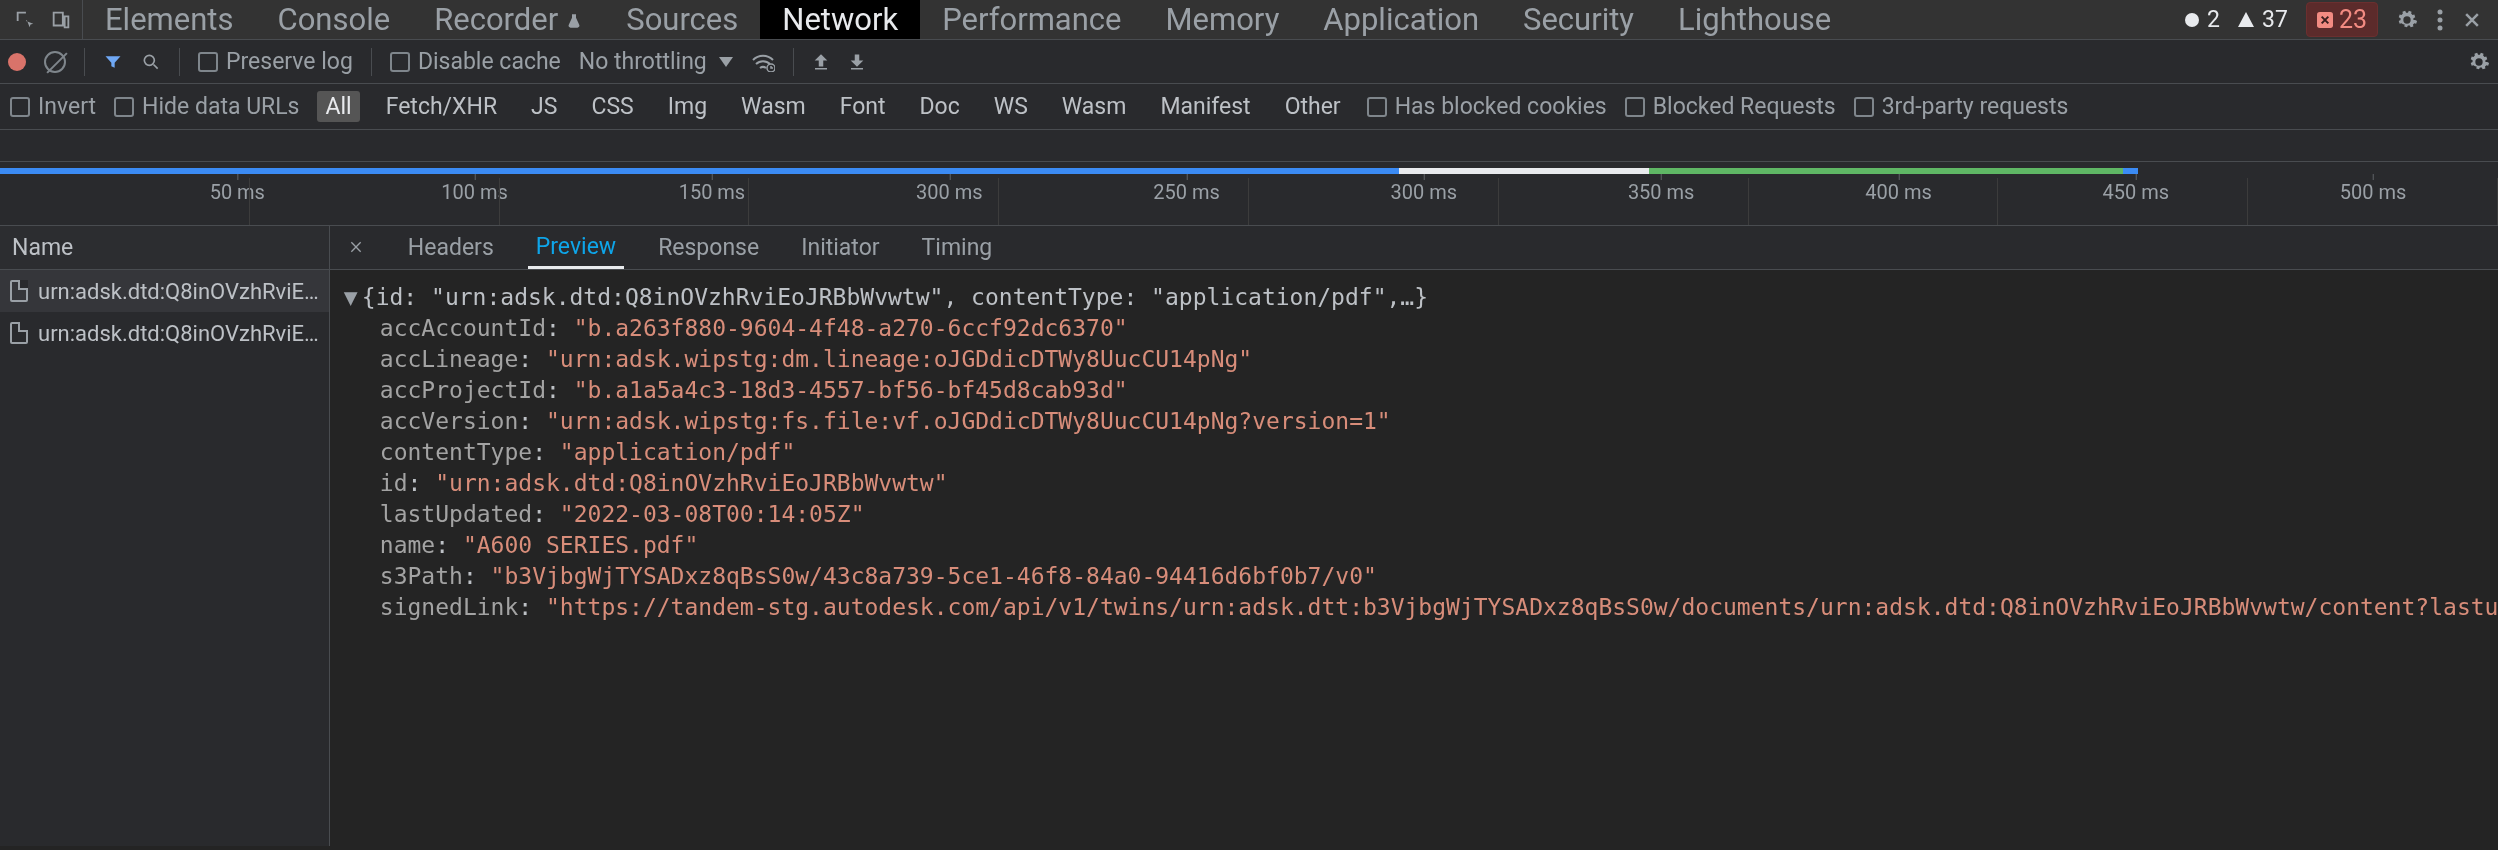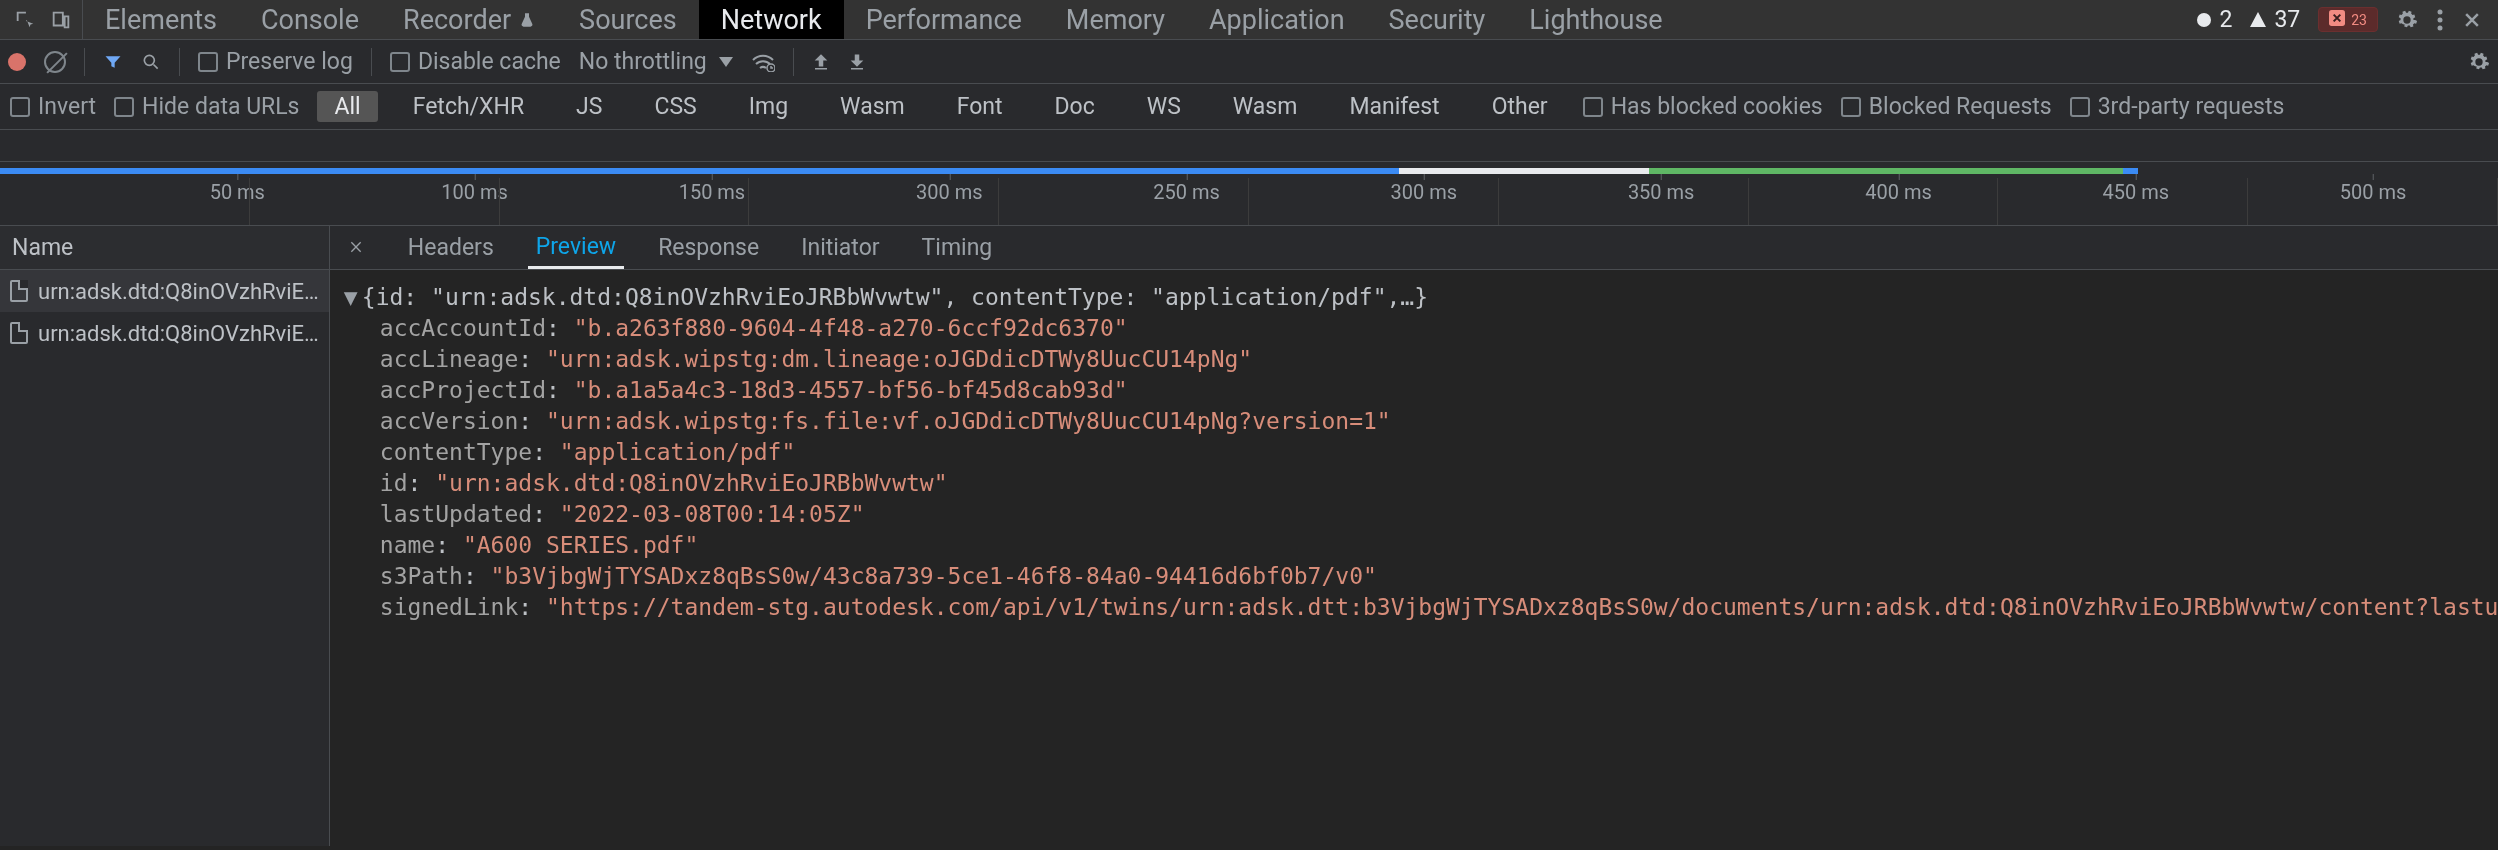--- a/index.html
+++ b/index.html
@@ -34,42 +34,42 @@
     display: flex;
     align-items: stretch;
     height: 100%;
   }
   .top-tab {
     display: flex;
     align-items: center;
     padding: 0 22px;
     color: #9aa0a6;
     cursor: pointer;
-    font-size: 27px;
+    font-size: 31px;
     white-space: nowrap;
   }
   .top-tab.active {
     background: #000;
     color: #e8eaed;
   }
   .top-right {
     margin-left: auto;
     display: flex;
     align-items: center;
     gap: 18px;
     padding-right: 8px;
     height: 100%;
   }
   .badge-group { display:flex; align-items:center; gap:8px; }
   .circle-white { width: 14px; height: 14px; border-radius: 50%; background: #e8eaed; }
   .triangle-warn { width: 0; height: 0; border-left: 8px solid transparent; border-right: 8px solid transparent; border-bottom: 15px solid #e8eaed;}
   .err-badge {
     display: inline-flex; align-items:center; gap:6px;
     background: #5c2b2b; color:#f28b82; border:1px solid #6b2f2f; border-radius:4px;
-    padding: 2px 10px; font-size: 14px;
+    padding: 2px 10px; font-size: 25px;
   }
 
   
   .net-toolbar {
     display:flex; align-items:center; height: 44px;
     background:#292a2d; border-bottom:1px solid #494c50; padding: 0 8px; gap: 18px;
   }
   .net-toolbar .divider {
     width:1px; height:28px; background:#494c50;
   }
@@ -90,21 +90,21 @@
   .filter-bar {
     display:flex; align-items:center; height: 46px;
     background:#292a2d; border-bottom:1px solid #494c50;
     padding: 0 10px; gap: 18px; font-size:23px; color:#bdc1c6;
     white-space: nowrap;
   }
   .filter-input {
     background:#202124; border:1px solid #494c50; color:#9aa0a6;
     height:32px; padding: 0 10px; font-size:22px; width: 320px; border-radius:2px;
   }
-  .type-pill { color:#bdc1c6; padding: 2px 17px; cursor:pointer; }
+  .type-pill { color:#bdc1c6; padding: 2px 8px; cursor:pointer; }
   .type-pill.active { background:#555; color:#e8eaed; border-radius:3px; }
 
   
   .timeline {
     position:relative; height:96px; background:#292a2d; border-bottom:1px solid #494c50;
   }
   .timeline-ruler {
     height:32px; border-bottom:1px solid #494c50; position:relative;
     background:#292a2d; color:#9aa0a6; font-size:20px;
   }

